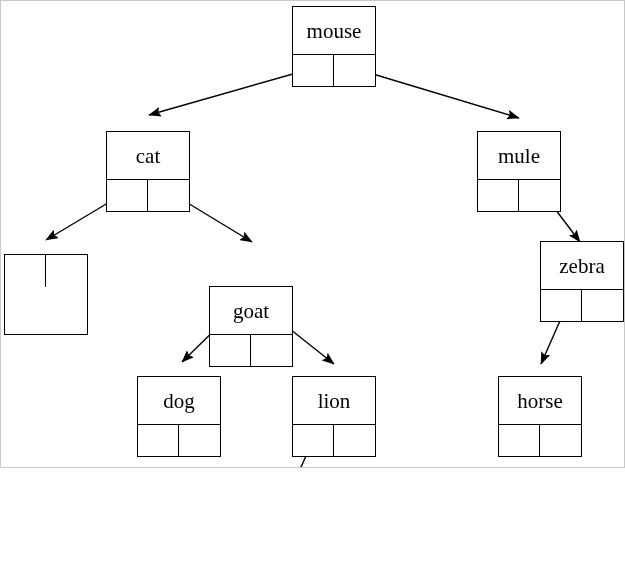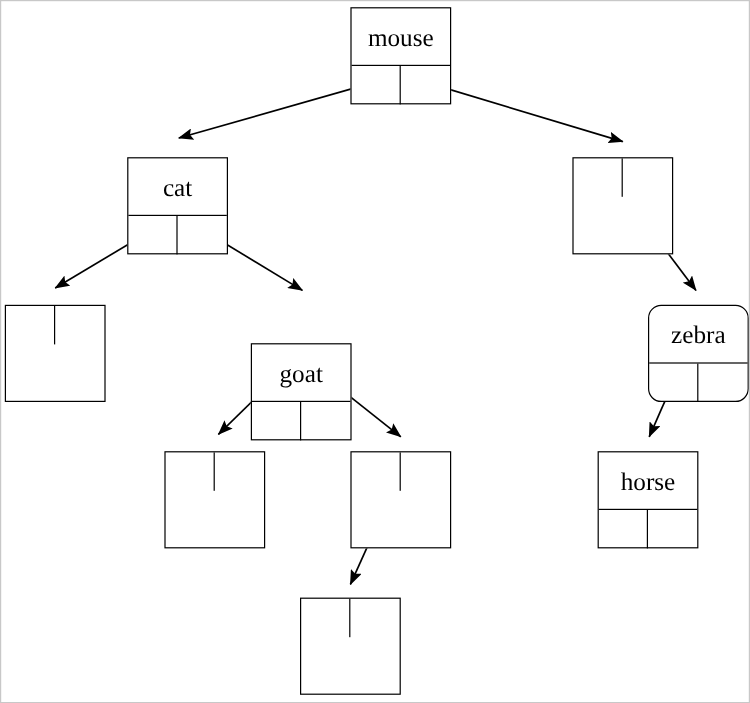--- a/index.html
+++ b/index.html
@@ -6,21 +6,21 @@
     margin: 0;
     padding: 0;
     background: #ffffff;
   }
   body {
     font-family: "Liberation Serif", "DejaVu Serif", serif;
   }
   #canvas {
     position: relative;
     width: 625px;
-    height: 586px;
+    height: 468px;
     background: #ffffff;
     border: 1px solid #c8c8c8;
     box-sizing: border-box;
     overflow: hidden;
   }
   #edges {
     position: absolute;
     left: 0;
     top: 0;
     width: 625px;
@@ -88,52 +88,55 @@
         </div>
       </div>
       <div class="node" style="left: 105px; top: 130px;">
         <div class="node-label">cat</div>
         <div class="node-pointers">
           <div class="ptr ptr-left"></div>
           <div class="ptr ptr-right"></div>
         </div>
       </div>
       <div class="node" style="left: 476px; top: 130px;">
+        <div class="node-label">mule</div>
         <div class="node-pointers">
           <div class="ptr ptr-left"></div>
           <div class="ptr ptr-right"></div>
         </div>
       </div>
       <div class="node" style="left: 3px; top: 253px;">
         <div class="node-pointers">
           <div class="ptr ptr-left"></div>
           <div class="ptr ptr-right"></div>
         </div>
       </div>
       <div class="node" style="left: 208px; top: 253px; margin-top: 32px;">
         <div class="node-label">goat</div>
         <div class="node-pointers">
           <div class="ptr ptr-left"></div>
           <div class="ptr ptr-right"></div>
         </div>
       </div>
-      <div class="node" style="left: 539px; top: 253px; border-radius: 11px;">
+      <div class="node" style="left: 539px; top: 240px;">
         <div class="node-label">zebra</div>
         <div class="node-pointers">
           <div class="ptr ptr-left"></div>
           <div class="ptr ptr-right"></div>
         </div>
       </div>
       <div class="node" style="left: 136px; top: 375px;">
+        <div class="node-label">dog</div>
         <div class="node-pointers">
           <div class="ptr ptr-left"></div>
           <div class="ptr ptr-right"></div>
         </div>
       </div>
       <div class="node" style="left: 291px; top: 375px;">
+        <div class="node-label">lion</div>
         <div class="node-pointers">
           <div class="ptr ptr-left"></div>
           <div class="ptr ptr-right"></div>
         </div>
       </div>
       <div class="node" style="left: 497px; top: 375px;">
         <div class="node-label">horse</div>
         <div class="node-pointers">
           <div class="ptr ptr-left"></div>
           <div class="ptr ptr-right"></div>

